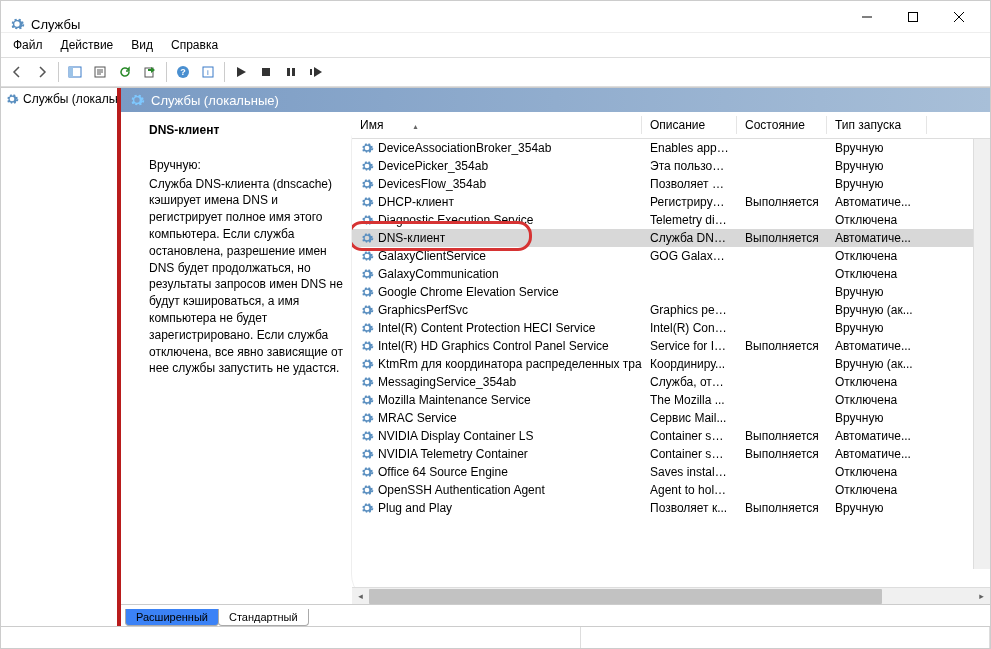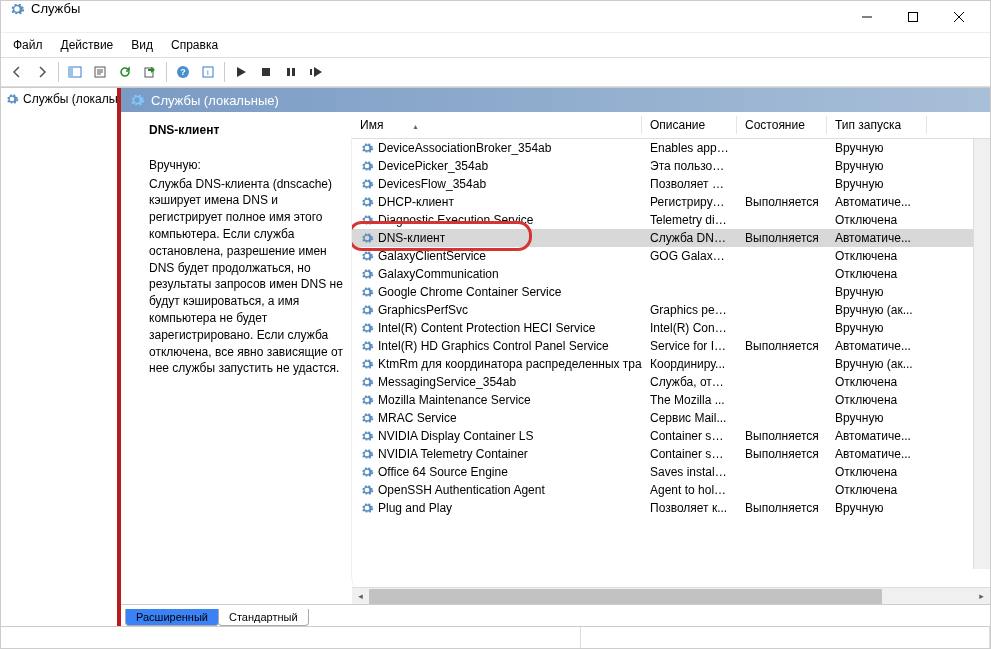--- a/index.html
+++ b/index.html
@@ -1,18 +1,18 @@
 <!DOCTYPE html>
 <html><head>
 <meta charset="utf-8">
 <style>
 * { box-sizing: border-box; margin: 0; padding: 0; }
 body { font-family: "Segoe UI", Tahoma, sans-serif; font-size: 12px; background: #fff; color: #000; }
 .window { width: 991px; height: 649px; border: 1px solid #ccc; display: flex; flex-direction: column; position: relative; }
-.titlebar { height: 32px; display: flex; align-items: flex-start; padding: 0 8px; border-bottom: 1px solid #eee; }
+.titlebar { height: 32px; display: flex; align-items: flex-end; padding: 0 8px; border-bottom: 1px solid #eee; }
 .titlebar .gear-icon { width: 16px; height: 16px; margin-right: 6px; }
 .titlebar-title { font-size: 13px; flex: 1; }
 .win-controls { display: flex; }
 .win-btn { width: 46px; height: 31px; display: flex; align-items: center; justify-content: center; cursor: pointer; }
 .menubar { height: 24px; display: flex; align-items: center; padding: 0 4px; gap: 2px; }
 .menu-item { padding: 3px 8px; cursor: pointer; font-size: 12px; }
 .toolbar { height: 30px; display: flex; align-items: center; padding: 0 4px; gap: 1px; border-top: 1px solid #ddd; border-bottom: 1px solid #ddd; }
 .tb-btn { width: 24px; height: 24px; display: flex; align-items: center; justify-content: center; cursor: pointer; border: 1px solid transparent; }
 .tb-sep { width: 1px; height: 20px; background: #ccc; margin: 0 3px; }
 .workspace { flex: 1; display: flex; border-top: 1px solid #ccc; min-height: 0; }
@@ -289,21 +289,21 @@
                 </div>
                 <div class="cell cell-desc"></div>
                 <div class="cell cell-state"></div>
                 <div class="cell cell-start">Отключена</div>
               </div>
               <div class="row">
                 <div class="cell cell-name">
                   <svg class="gear gear-mini" viewBox="0 0 24 24">
                     <path d="M12 8a4 4 0 100 8 4 4 0 000-8zm9 4l2 1-1 3-2-.5a8 8 0 01-1.5 1.5l.5 2-3 1-1-2a8 8 0 01-2 0l-1 2-3-1 .5-2A8 8 0 017 17.5L5 18l-1-3 2-1a8 8 0 010-2l-2-1 1-3 2 .5A8 8 0 018.5 7L8 5l3-1 1 2a8 8 0 012 0l1-2 3 1-.5 2A8 8 0 0119 8.5l2-.5 1 3-2 1a8 8 0 010 2z"></path>
                   </svg>
-                  <span>Google Chrome Container Service</span>
+                  <span>Google Chrome Elevation Service</span>
                 </div>
                 <div class="cell cell-desc"></div>
                 <div class="cell cell-state"></div>
                 <div class="cell cell-start">Вручную</div>
               </div>
               <div class="row">
                 <div class="cell cell-name">
                   <svg class="gear gear-mini" viewBox="0 0 24 24">
                     <path d="M12 8a4 4 0 100 8 4 4 0 000-8zm9 4l2 1-1 3-2-.5a8 8 0 01-1.5 1.5l.5 2-3 1-1-2a8 8 0 01-2 0l-1 2-3-1 .5-2A8 8 0 017 17.5L5 18l-1-3 2-1a8 8 0 010-2l-2-1 1-3 2 .5A8 8 0 018.5 7L8 5l3-1 1 2a8 8 0 012 0l1-2 3 1-.5 2A8 8 0 0119 8.5l2-.5 1 3-2 1a8 8 0 010 2z"></path>
                   </svg>

